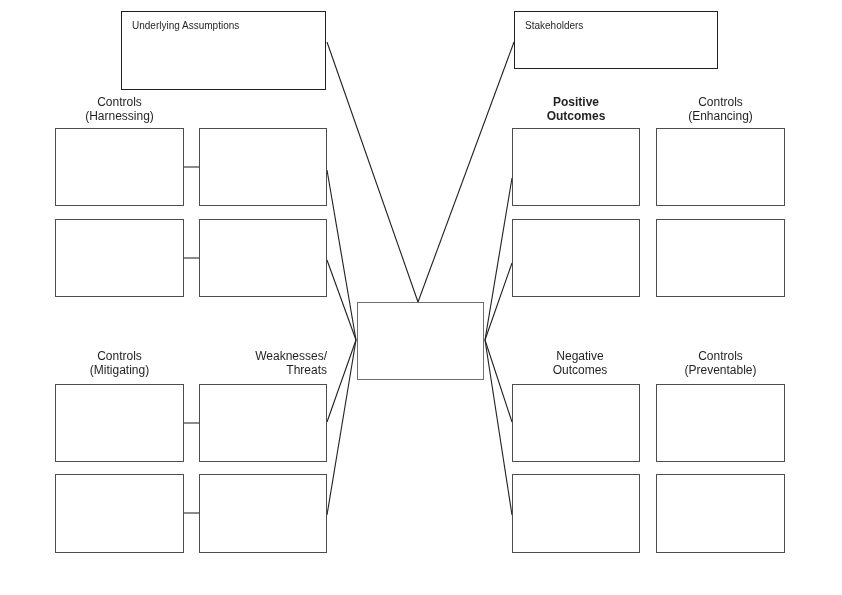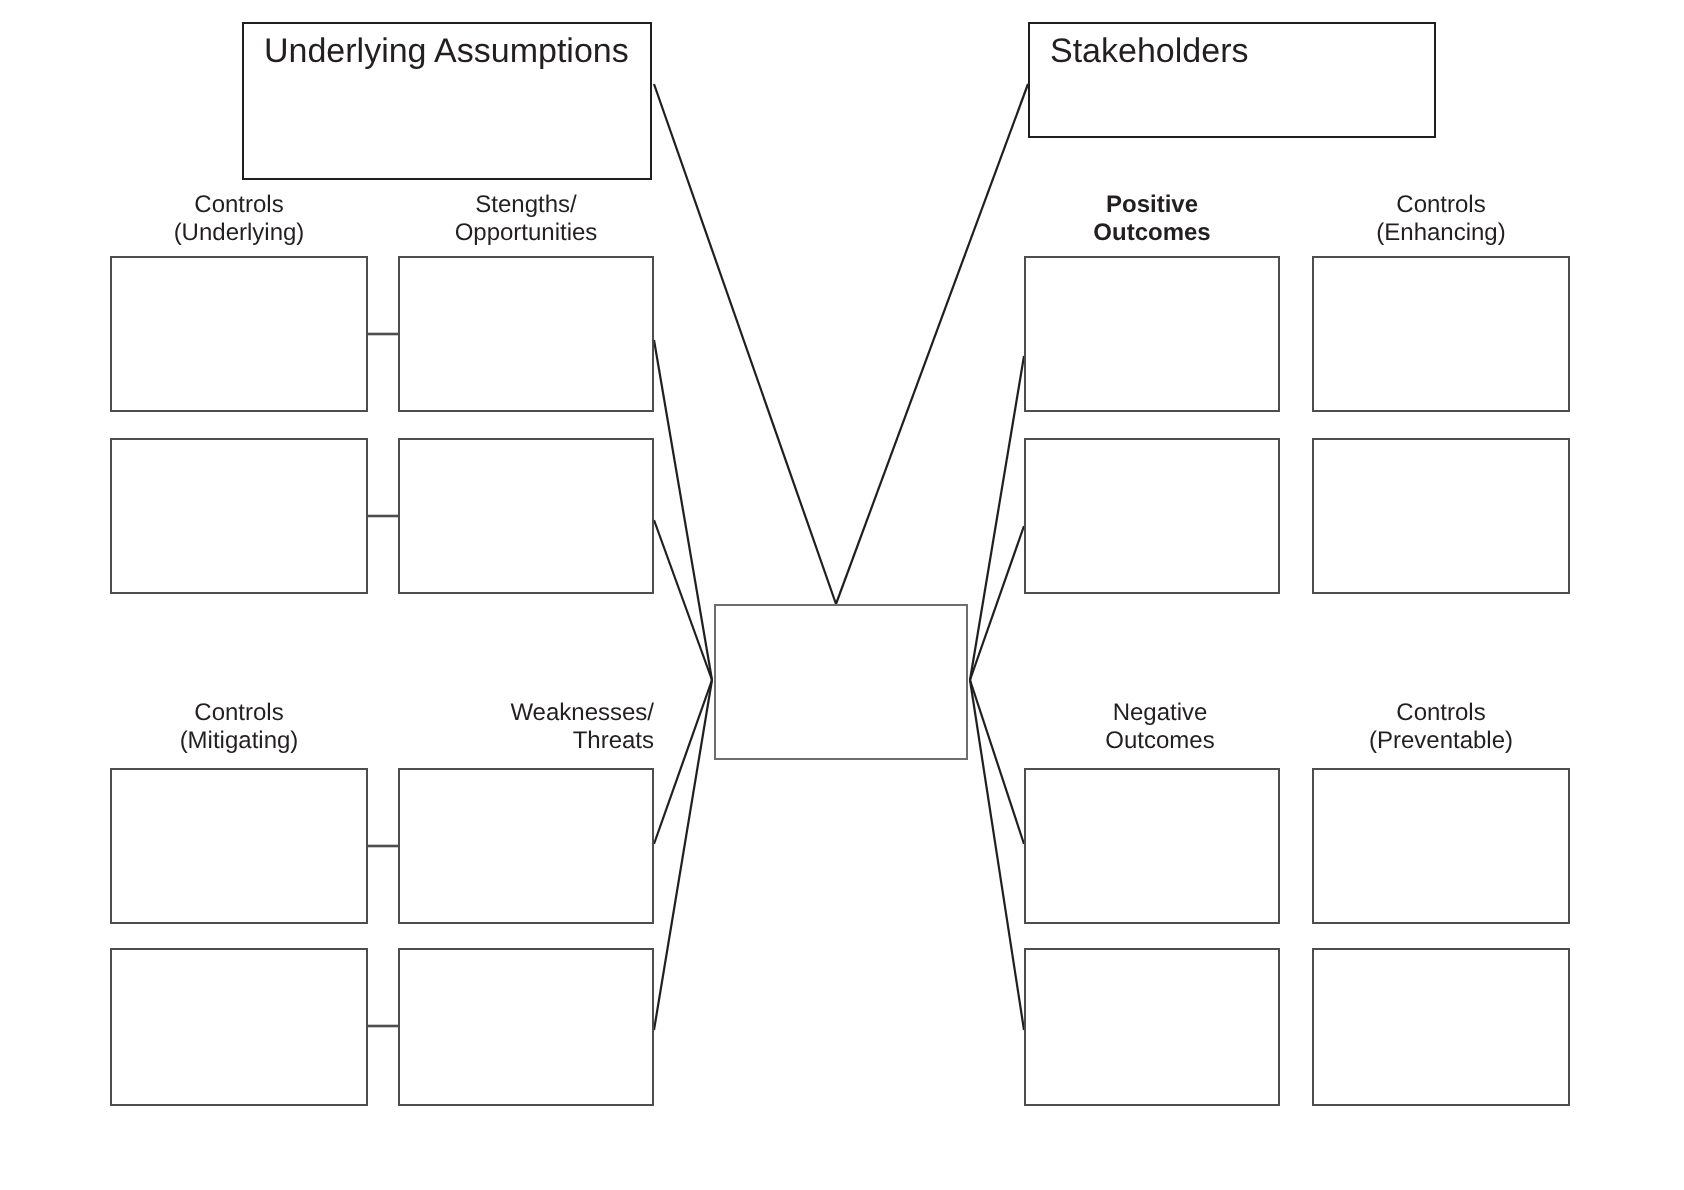--- a/index.html
+++ b/index.html
@@ -21,21 +21,21 @@
     left: 0;
     top: 0;
     width: 842px;
     height: 595px;
   }
   .large-box {
     position: absolute;
     background: #ffffff;
     border: 1.7px solid #1f1f1f;
     box-sizing: border-box;
-    font-size: 17px;
+    font-size: 10px;
     line-height: 14px;
     padding: 7px 0 0 10px;
   }
   .small-box {
     position: absolute;
     background: #ffffff;
     border: 1.5px solid #4d4d4d;
     box-sizing: border-box;
   }
   .center-box {
@@ -83,25 +83,21 @@
 
   <div class="large-box" style="left:121px; top:11px; width:205px; height:79px;">
     <span>Underlying Assumptions</span>
   </div>
   <div class="large-box" style="left:514px; top:11px; width:204px; height:58px;">
     <span>Stakeholders</span>
   </div>
 
   <div class="col-label" style="left:55px; top:95px; width:129px;">
     <div>Controls</div>
-    <div>(Underlying)</div>
-  </div>
-  <div class="col-label" style="left:199px; top:95px; width:128px;">
-    <div>Stengths/</div>
-    <div>Opportunities</div>
+    <div>(Harnessing)</div>
   </div>
   <div class="col-label" style="left:512px; top:95px; width:128px;font-weight:bold;">
     <div>Positive</div>
     <div>Outcomes</div>
   </div>
   <div class="col-label" style="left:656px; top:95px; width:129px;">
     <div>Controls</div>
     <div>(Enhancing)</div>
   </div>
 

